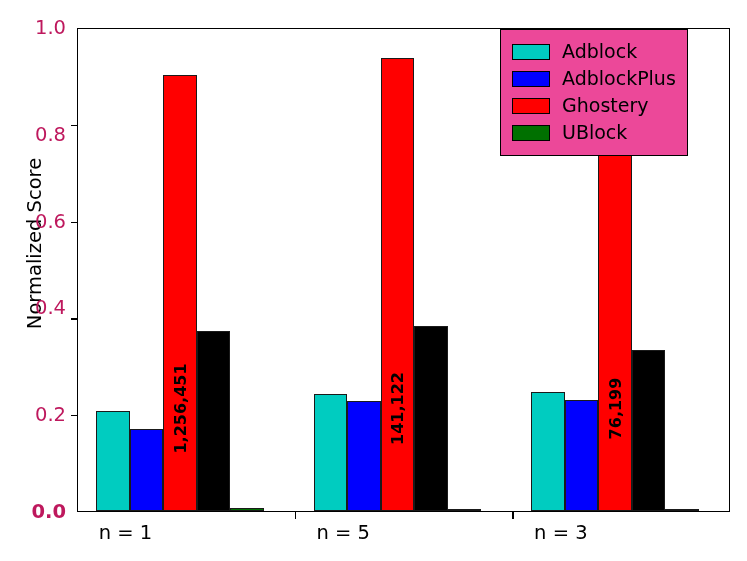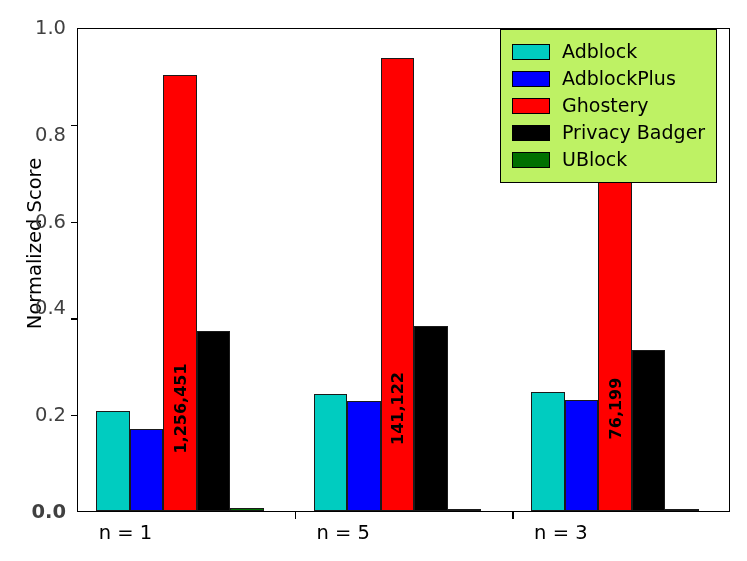--- a/index.html
+++ b/index.html
@@ -31,21 +31,21 @@
     background: #ffffff;
   }
 
   
   .ytick-label {
     position: absolute;
     right: 681px;
     width: 60px;
     text-align: right;
     font-size: 19.5px;
-    color: #404040;
+    color: #be185d;
     line-height: 1;
     transform: translateY(-50%);
     white-space: nowrap;
   }
   .ytick-mark {
     position: absolute;
     left: 71px;
     width: 7px;
     height: 1.3px;
     background: #000000;
@@ -99,21 +99,21 @@
     color: #000000;
     white-space: nowrap;
     letter-spacing: 0px;
   }
 
   
   #legend {
     position: absolute;
     left: 500px;
     top: 29px;
-    background: #bef264;
+    background: #ec4899;
     border: 1.2px solid #000000;
     padding: 8px 11px 9px 11px;
     box-sizing: border-box;
     z-index: 5;
   }
   .legend-row {
     display: flex;
     align-items: center;
     height: 27px;
   }
@@ -194,22 +194,18 @@
       </div>
       <div class="legend-row">
         <span class="legend-swatch" style="background: rgb(0, 0, 255);"></span>
         <span class="legend-text">AdblockPlus</span>
       </div>
       <div class="legend-row">
         <span class="legend-swatch" style="background: rgb(255, 0, 0);"></span>
         <span class="legend-text">Ghostery</span>
       </div>
       <div class="legend-row">
-        <span class="legend-swatch" style="background: rgb(0, 0, 0);"></span>
-        <span class="legend-text">Privacy Badger</span>
-      </div>
-      <div class="legend-row">
         <span class="legend-swatch" style="background: rgb(0, 112, 0);"></span>
         <span class="legend-text">UBlock</span>
       </div>
     </div>
 
 </div>
 
 </body></html>

